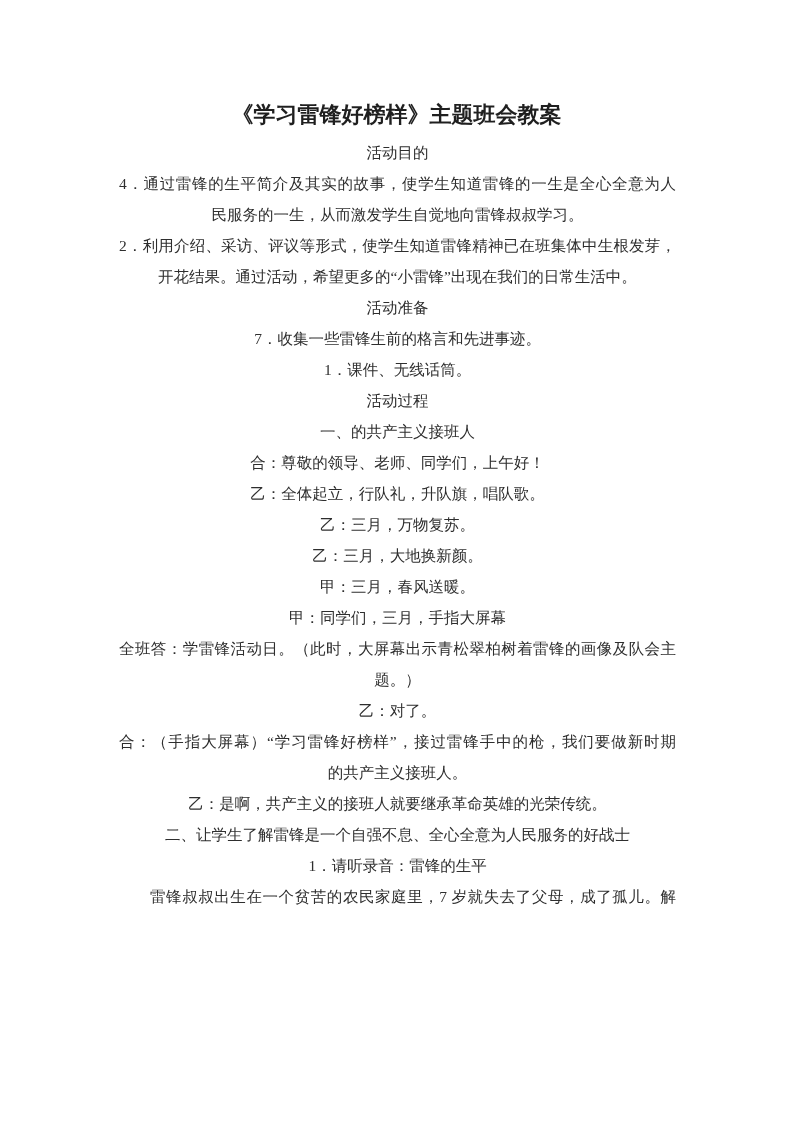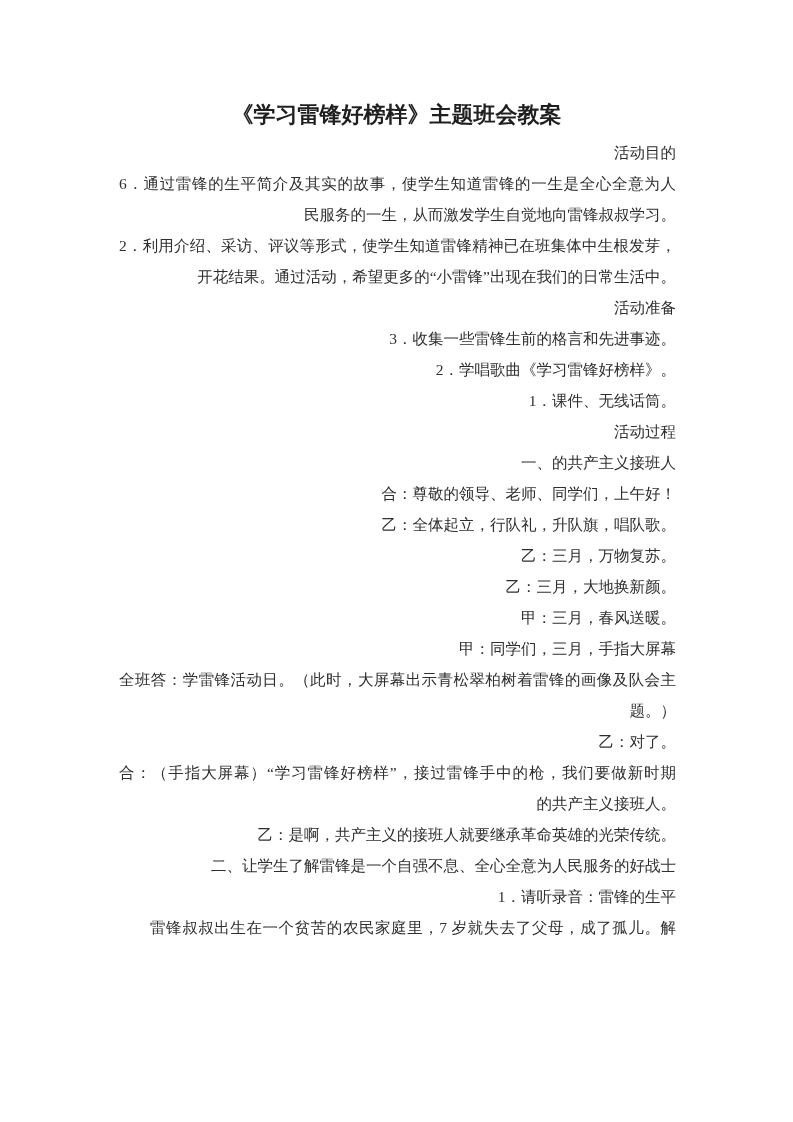--- a/index.html
+++ b/index.html
@@ -29,45 +29,44 @@
   }
   .doc-body {
     margin-left: 119px;
     width: 557px;
   }
   .line {
     height: 31px;
     line-height: 31px;
     font-size: 15.5px;
     overflow: hidden;
-    text-align: right;
+    text-align: center;
   }
   .line.full {
     text-align: justify;
     text-align-last: justify;
   }
   .line.indent {
     text-indent: 31px;
     font-family: Liberation Serif, serif;
   }
 </style>
 </head>
 <body>
 
 <div class="page" style="background: rgb(255, 255, 255); color: rgb(46, 46, 46);">
   <h1 class="doc-title" style="color: rgb(31, 31, 31);">《学习雷锋好榜样》主题班会教案</h1>
   <div class="doc-body">
       <div class="line">活动目的</div>
-      <div class="line full">6．通过雷锋的生平简介及其实的故事，使学生知道雷锋的一生是全心全意为人</div>
+      <div class="line full">4．通过雷锋的生平简介及其实的故事，使学生知道雷锋的一生是全心全意为人</div>
       <div class="line">民服务的一生，从而激发学生自觉地向雷锋叔叔学习。</div>
       <div class="line full">2．利用介绍、采访、评议等形式，使学生知道雷锋精神已在班集体中生根发芽，</div>
       <div class="line">开花结果。通过活动，希望更多的“小雷锋”出现在我们的日常生活中。</div>
       <div class="line">活动准备</div>
-      <div class="line">3．收集一些雷锋生前的格言和先进事迹。</div>
-      <div class="line">2．学唱歌曲《学习雷锋好榜样》。</div>
+      <div class="line">7．收集一些雷锋生前的格言和先进事迹。</div>
       <div class="line">1．课件、无线话筒。</div>
       <div class="line">活动过程</div>
       <div class="line">一、的共产主义接班人</div>
       <div class="line">合：尊敬的领导、老师、同学们，上午好！</div>
       <div class="line">乙：全体起立，行队礼，升队旗，唱队歌。</div>
       <div class="line">乙：三月，万物复苏。</div>
       <div class="line">乙：三月，大地换新颜。</div>
       <div class="line">甲：三月，春风送暖。</div>
       <div class="line">甲：同学们，三月，手指大屏幕</div>
       <div class="line full">全班答：学雷锋活动日。（此时，大屏幕出示青松翠柏树着雷锋的画像及队会主</div>

